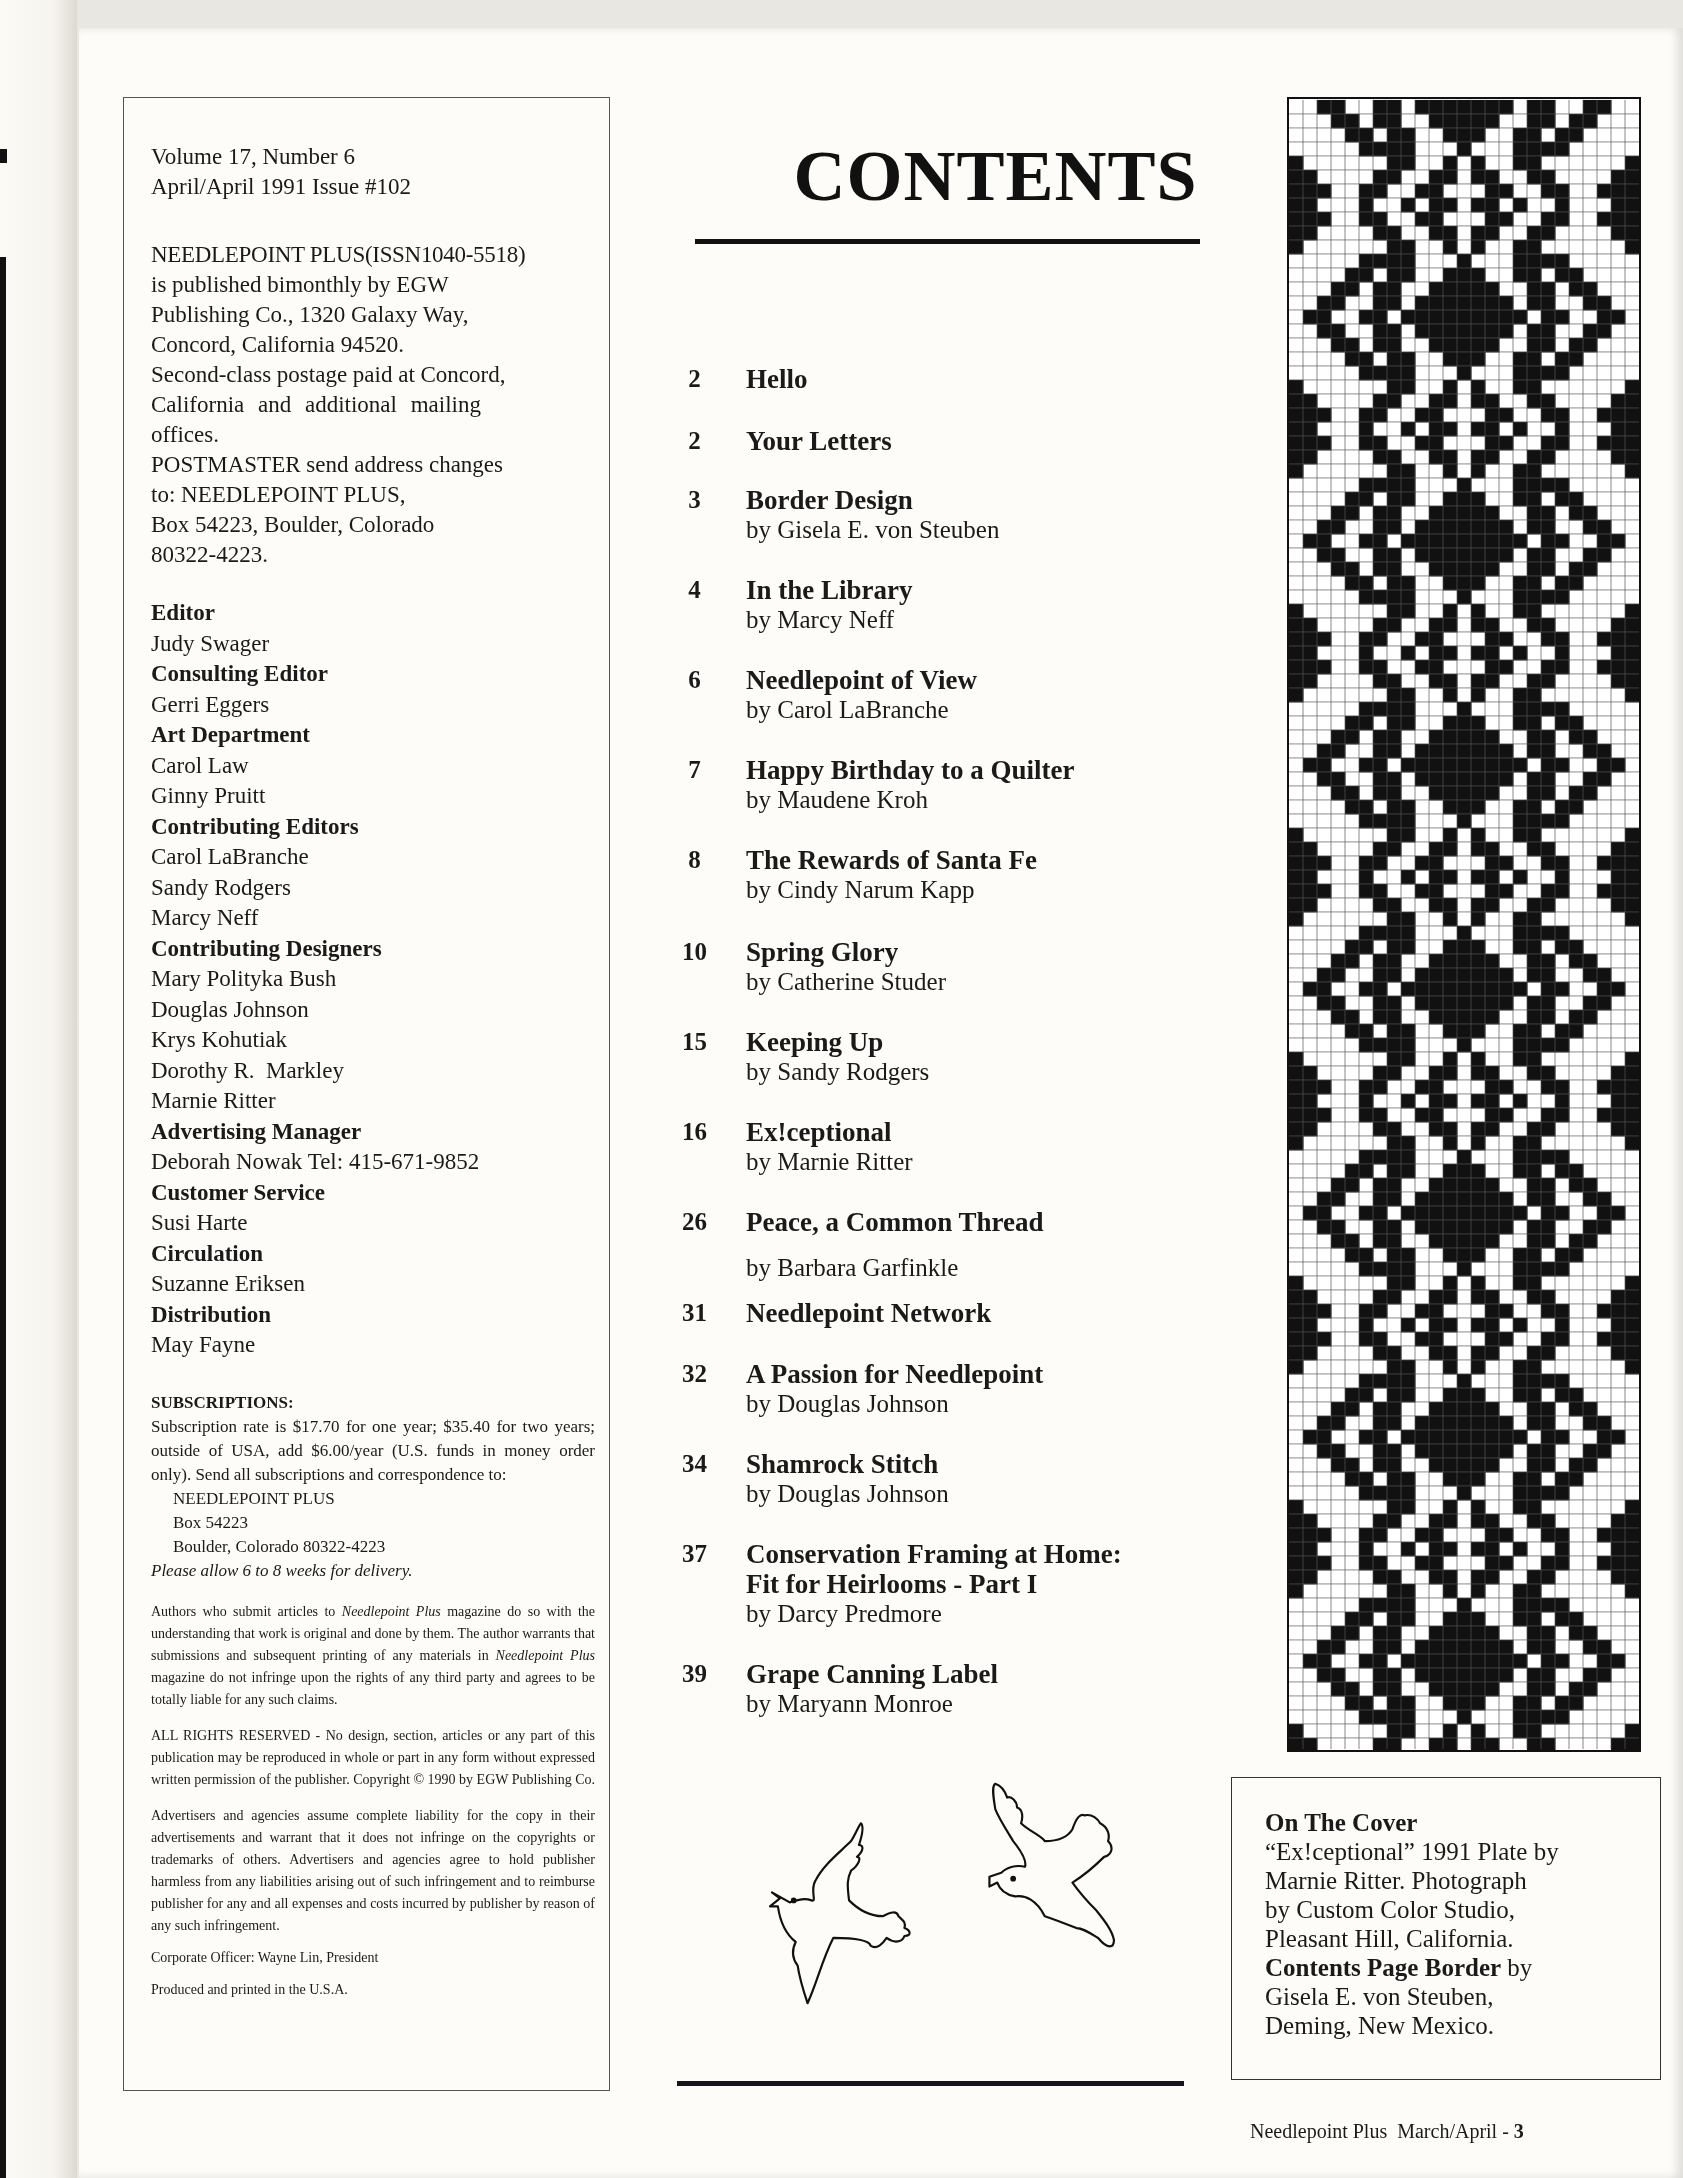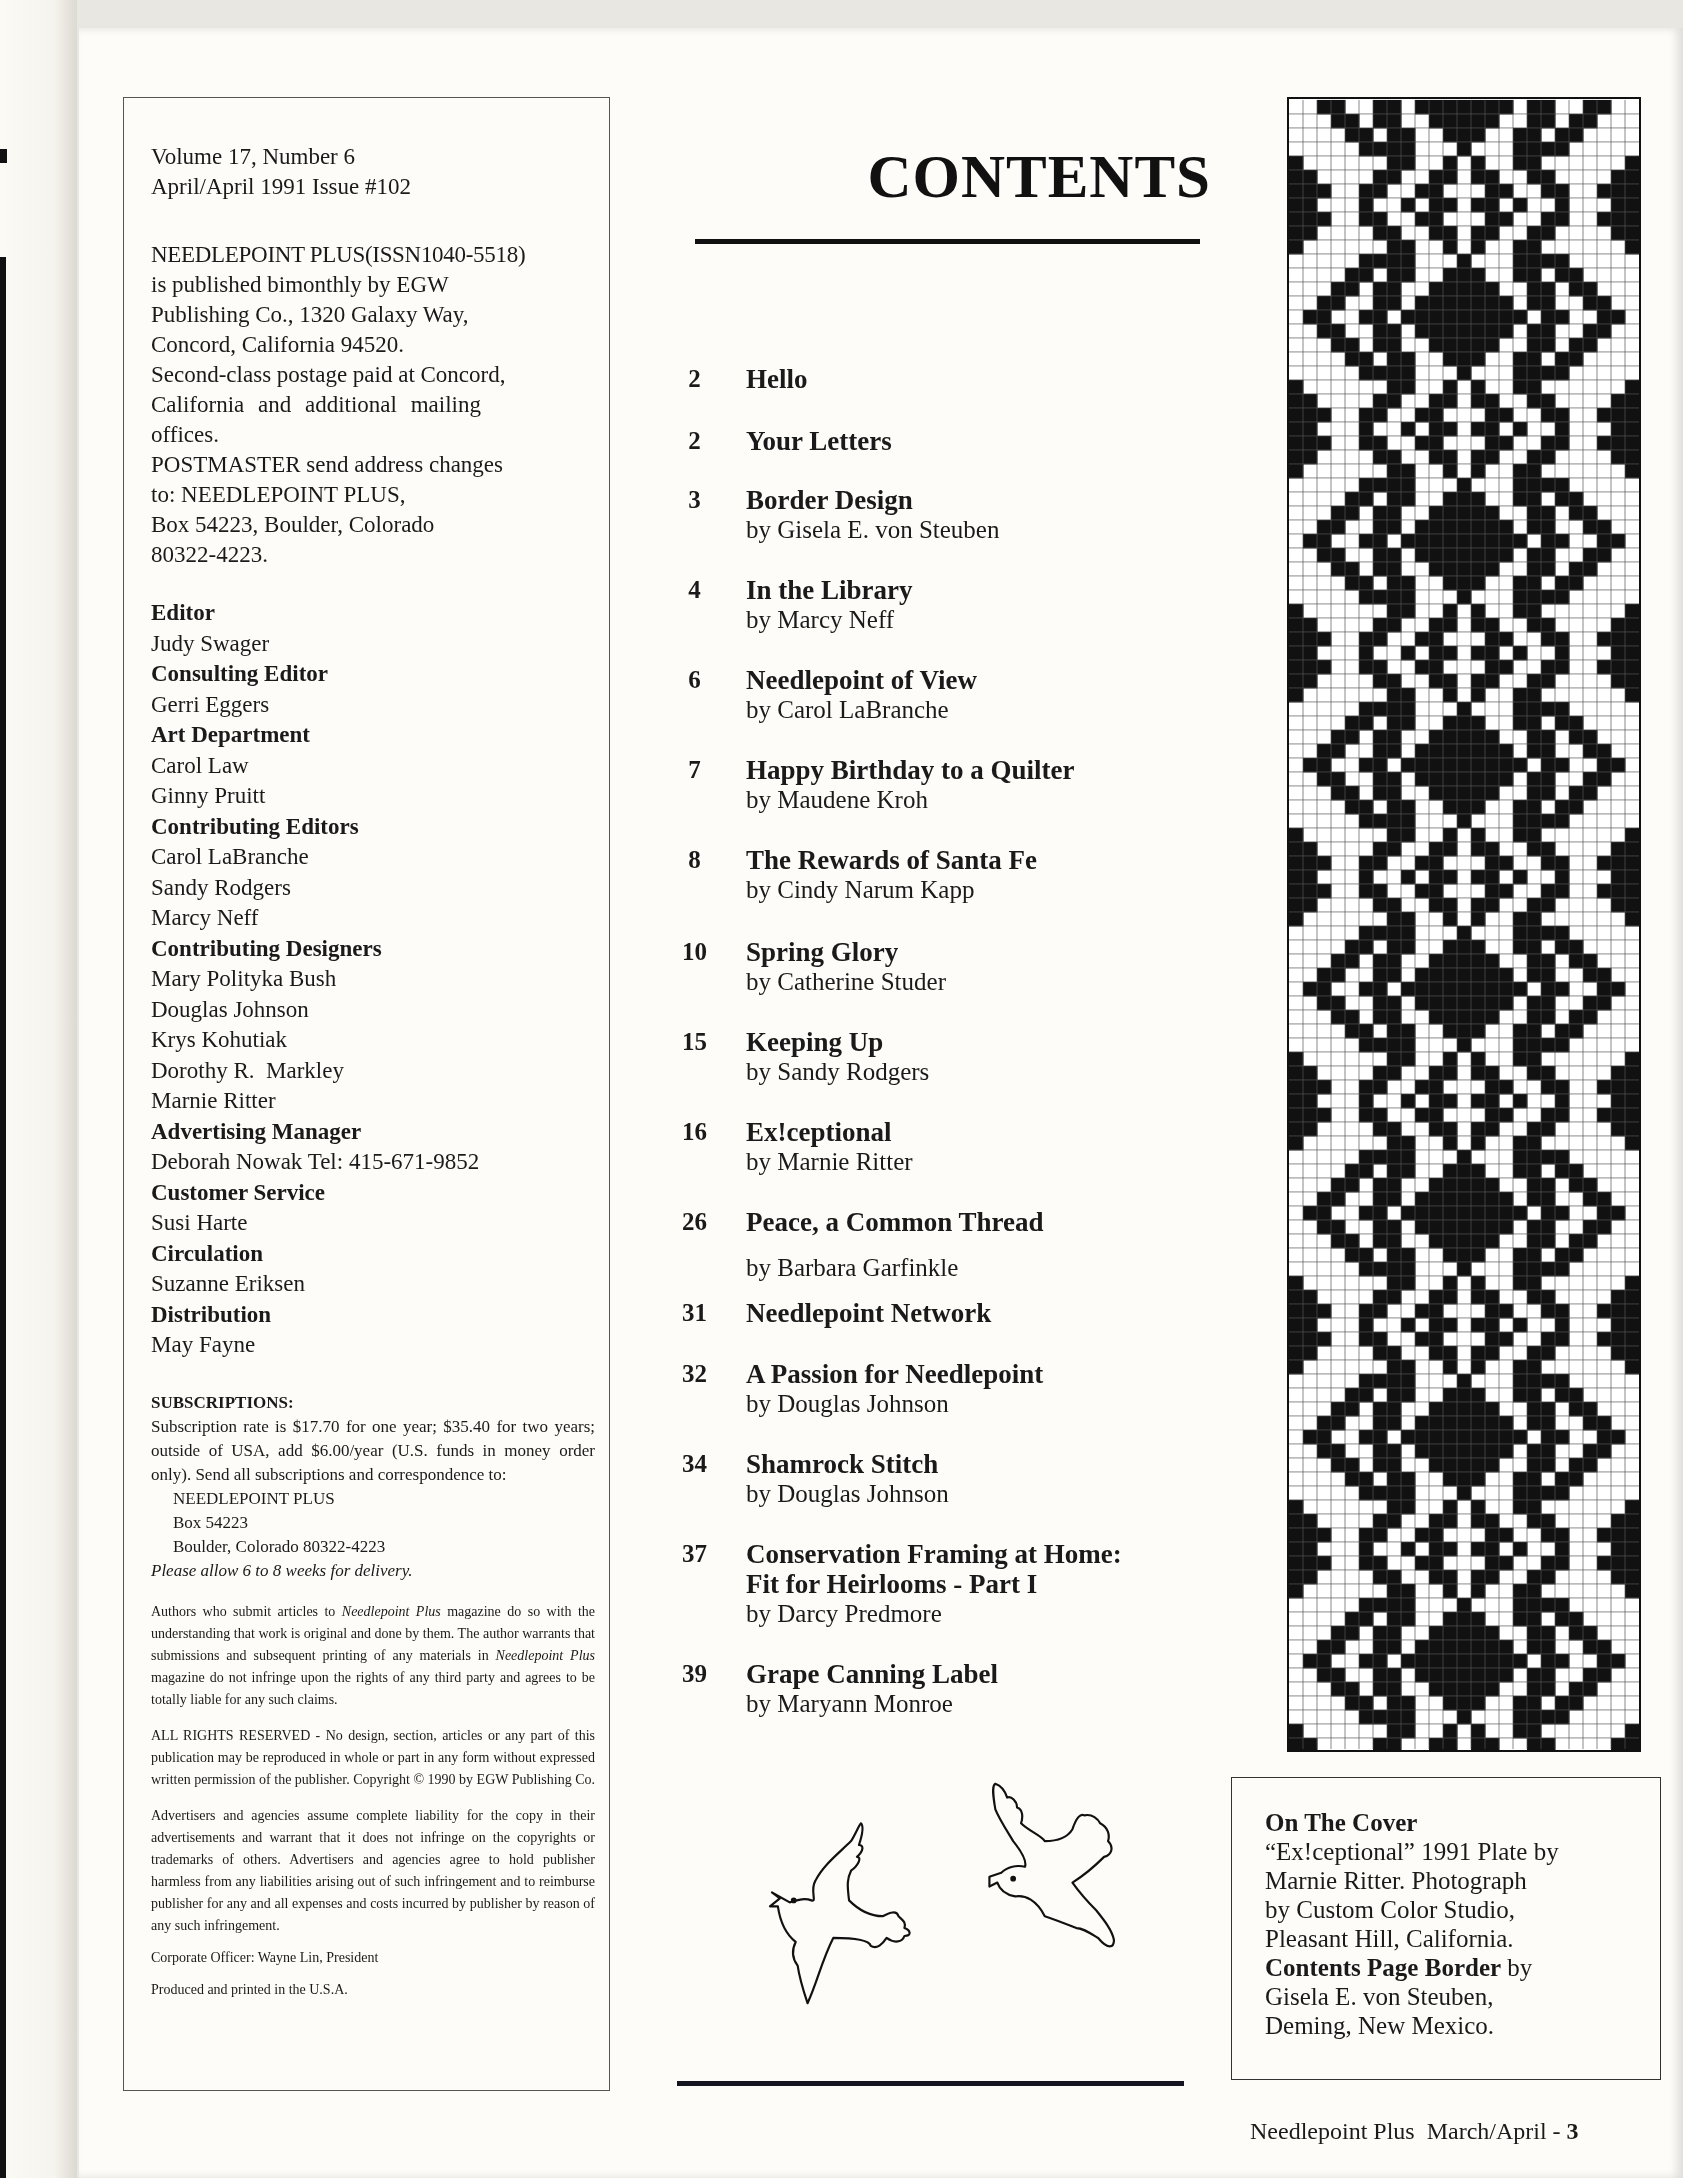--- a/index.html
+++ b/index.html
@@ -35,24 +35,24 @@
   .subs { font-size: 17px; line-height: 24px; margin-top: 30px; }
   .subs .sh { font-weight: bold; }
   .subs .indent { padding-left: 22px; }
   .subs em { font-style: italic; }
   .fine { font-size: 14px; line-height: 22px; text-align: justify; margin-top: 14px; }
   .fine i { font-style: italic; }
   .fine.single { margin-top: 10px; }
 
   
   .title {
-    position: absolute; left: 676px; top: 127px; width: 535px;
+    position: absolute; left: 728px; top: 127px; width: 535px;
     font-family: "Liberation Serif", "DejaVu Serif", serif;
-    font-weight: bold; font-size: 61px; line-height: 99px; letter-spacing: 1px;
-    text-align: right; color: #111;
+    font-weight: bold; font-size: 72px; line-height: 99px; letter-spacing: 1px;
+    text-align: center; color: #111;
   }
   .title-rule { position: absolute; left: 695px; top: 239px; width: 505px; height: 5px; background: #111; }
   .toc { position: absolute; left: 665px; top: 0; width: 594px; }
   .toc-item { position: absolute; left: 0; width: 594px; }
   .toc-page {
     position: absolute; left: 0; width: 59px; text-align: center;
     font-weight: bold; font-size: 25px; line-height: 30px;
   }
   .toc-title { position: absolute; left: 81px; font-weight: bold; font-size: 27px; line-height: 30px; white-space: nowrap; }
   .toc-author { position: absolute; left: 81px; font-size: 25px; line-height: 30px; white-space: nowrap; }
@@ -69,21 +69,21 @@
 
   
   .cover {
     position: absolute; left: 1215px; top: 1777px; width: 430px; height: 303px;
     border: 1.5px solid #333; box-sizing: border-box; margin-left: 16px;
   }
   .cover-inner { position: absolute; left: 33px; top: 30px; font-size: 25px; line-height: 29px; }
   .cover-inner b { font-weight: bold; }
 
   .footer {
-    position: absolute; left: 1250px; top: 2119px; font-size: 24px; line-height: 24px; white-space: nowrap;
+    position: absolute; left: 1250px; top: 2119px; font-size: 20px; line-height: 24px; white-space: nowrap;
   }
   .footer b { font-weight: bold; }
 </style>
 </head>
 <body>
 
 <div class="prev-page">
   <div class="prev-mark" style="top:149px;width:7px;height:14px;"></div>
   <div class="prev-mark" style="top:257px;width:6px;height:1921px;"></div>
 </div>

